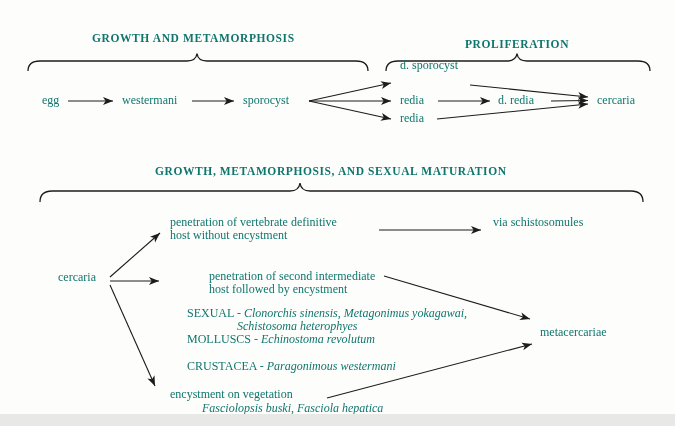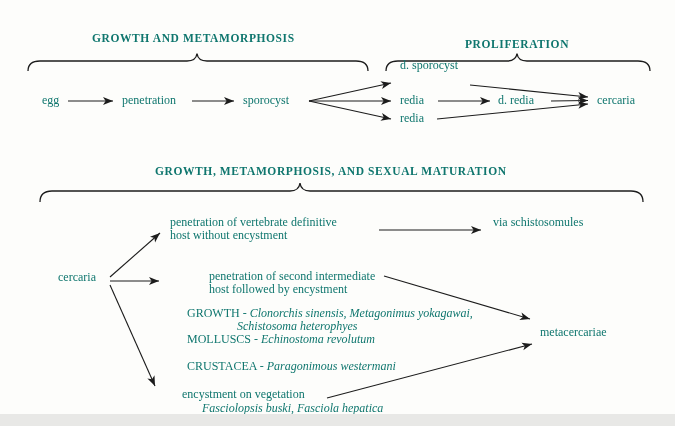--- a/index.html
+++ b/index.html
@@ -46,21 +46,21 @@
     <line class="stroke" x1="110" y1="285" x2="155" y2="386" marker-end="url(#ah)"></line>
     <line class="stroke" x1="379" y1="230" x2="481" y2="230" marker-end="url(#ah)"></line>
     <line class="stroke" x1="384" y1="276" x2="530" y2="319" marker-end="url(#ah)"></line>
     <line class="stroke" x1="327" y1="398" x2="532" y2="344" marker-end="url(#ah)"></line>
   </svg>
 
   <div class="lbl title" style="left:92px; top:32px;">GROWTH AND METAMORPHOSIS</div>
   <div class="lbl title" style="left:465px; top:38px;">PROLIFERATION</div>
 
   <div class="lbl" style="left:42px;  top:94px;">egg</div>
-  <div class="lbl" style="left:122px; top:94px;">penetration</div>
+  <div class="lbl" style="left:122px; top:94px;">westermani</div>
   <div class="lbl" style="left:243px; top:94px;">sporocyst</div>
   <div class="lbl" style="left:400px; top:59px;">d. sporocyst</div>
   <div class="lbl" style="left:400px; top:94px;">redia</div>
   <div class="lbl" style="left:400px; top:112px;">redia</div>
   <div class="lbl" style="left:498px; top:94px;">d. redia</div>
   <div class="lbl" style="left:597px; top:94px;">cercaria</div>
 
   <div class="lbl title" style="left:155px; top:165px;">GROWTH, METAMORPHOSIS, AND SEXUAL MATURATION</div>
 
   <div class="lbl" style="left:58px; top:271px;">cercaria</div>
@@ -72,23 +72,23 @@
 
   <div class="lbl" style="left:493px; top:216px;">
     <div>via schistosomules</div>
   </div>
 
   <div class="lbl" style="left:170px; top:270px;padding-left:39px;">
     <div>penetration of second intermediate</div>
     <div>host followed by encystment</div>
   </div>
 
-  <div class="lbl" style="left:187px; top:307px;"><span>GROWTH - </span><span class="it">Clonorchis sinensis, Metagonimus yokagawai,</span></div>
+  <div class="lbl" style="left:187px; top:307px;"><span>SEXUAL - </span><span class="it">Clonorchis sinensis, Metagonimus yokagawai,</span></div>
   <div class="lbl it" style="left:237px; top:320px;">Schistosoma heterophyes</div>
   <div class="lbl" style="left:187px; top:333px;"><span>MOLLUSCS - </span><span class="it">Echinostoma revolutum</span></div>
   <div class="lbl" style="left:187px; top:360px;"><span>CRUSTACEA - </span><span class="it">Paragonimous westermani</span></div>
 
-  <div class="lbl" style="left:170px; top:388px;margin-left:12px;">encystment on vegetation</div>
+  <div class="lbl" style="left:170px; top:388px;">encystment on vegetation</div>
   <div class="lbl it" style="left:202px; top:402px;">Fasciolopsis buski, Fasciola hepatica</div>
 
   <div class="lbl" style="left:540px; top:326px;">metacercariae</div>
 
 </div>
 
 </body></html>

